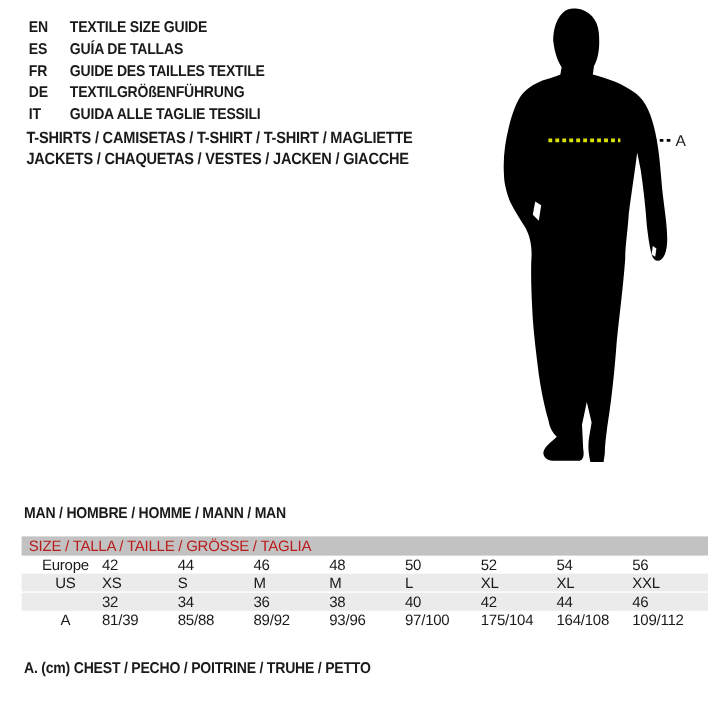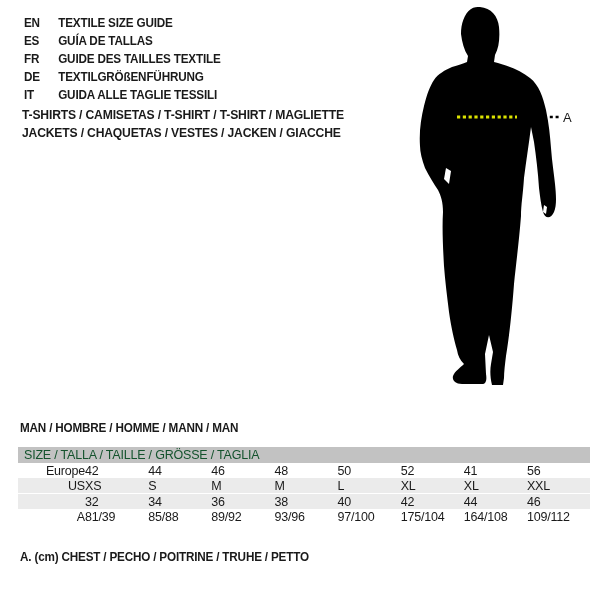--- a/index.html
+++ b/index.html
@@ -34,25 +34,25 @@
   .notch{fill:var(--page-bg);}
   .dash-yellow{stroke:var(--measure-dash-yellow);stroke-width:3;stroke-dasharray:3.2 2.6;fill:none;}
   .dash-black{stroke:var(--measure-dash-black);stroke-width:2.4;stroke-dasharray:3 2.8;fill:none;}
   .measure-letter{font-family:"Liberation Sans",sans-serif;font-size:13px;fill:var(--text);}
 
   
   .man-heading{position:absolute;left:20px;top:420px;margin:0;font-size:13px;font-weight:bold;letter-spacing:-0.2px;transform:scaleX(0.9);transform-origin:left top;white-space:nowrap;}
 
   
   .size-table{position:absolute;left:18px;top:447px;width:572px;font-size:12.5px;letter-spacing:-0.2px;}
-  .thead{height:16px;background:var(--table-header-bg);display:flex;align-items:center;padding-left:6px;box-sizing:border-box;color:#14532d;white-space:nowrap;}
+  .thead{height:16px;background:var(--table-header-bg);display:flex;align-items:center;padding-left:6px;box-sizing:border-box;color:#b91c1c;white-space:nowrap;}
   .trow{display:grid;grid-template-columns:67px repeat(8,1fr);height:15px;align-items:center;}
   .trow.alt{background:var(--table-alt-row-bg);}
   .trow.alt + .trow.alt{border-top:1px solid var(--page-bg);}
-  .trow .tlabel{padding-left:6px;text-align:right;}
+  .trow .tlabel{padding-left:6px;text-align:center;}
   .trow .tval{text-align:left;}
 
   
   .footnote{position:absolute;left:20px;top:549px;margin:0;font-weight:bold;font-size:13px;letter-spacing:-0.2px;transform:scaleX(0.9);transform-origin:left top;white-space:nowrap;}
 </style>
 </head>
 <body>
 
 <div class="canvas">
 
@@ -146,21 +146,21 @@
     <div class="thead">SIZE / TALLA / TAILLE / GRÖSSE / TAGLIA</div>
     <div id="tbody">
         <div class="trow">
           <div class="tlabel">Europe</div>
           <div class="tval">42</div>
           <div class="tval">44</div>
           <div class="tval">46</div>
           <div class="tval">48</div>
           <div class="tval">50</div>
           <div class="tval">52</div>
-          <div class="tval">41</div>
+          <div class="tval">54</div>
           <div class="tval">56</div>
         </div>
         <div class="trow alt">
           <div class="tlabel">US</div>
           <div class="tval">XS</div>
           <div class="tval">S</div>
           <div class="tval">M</div>
           <div class="tval">M</div>
           <div class="tval">L</div>
           <div class="tval">XL</div>

